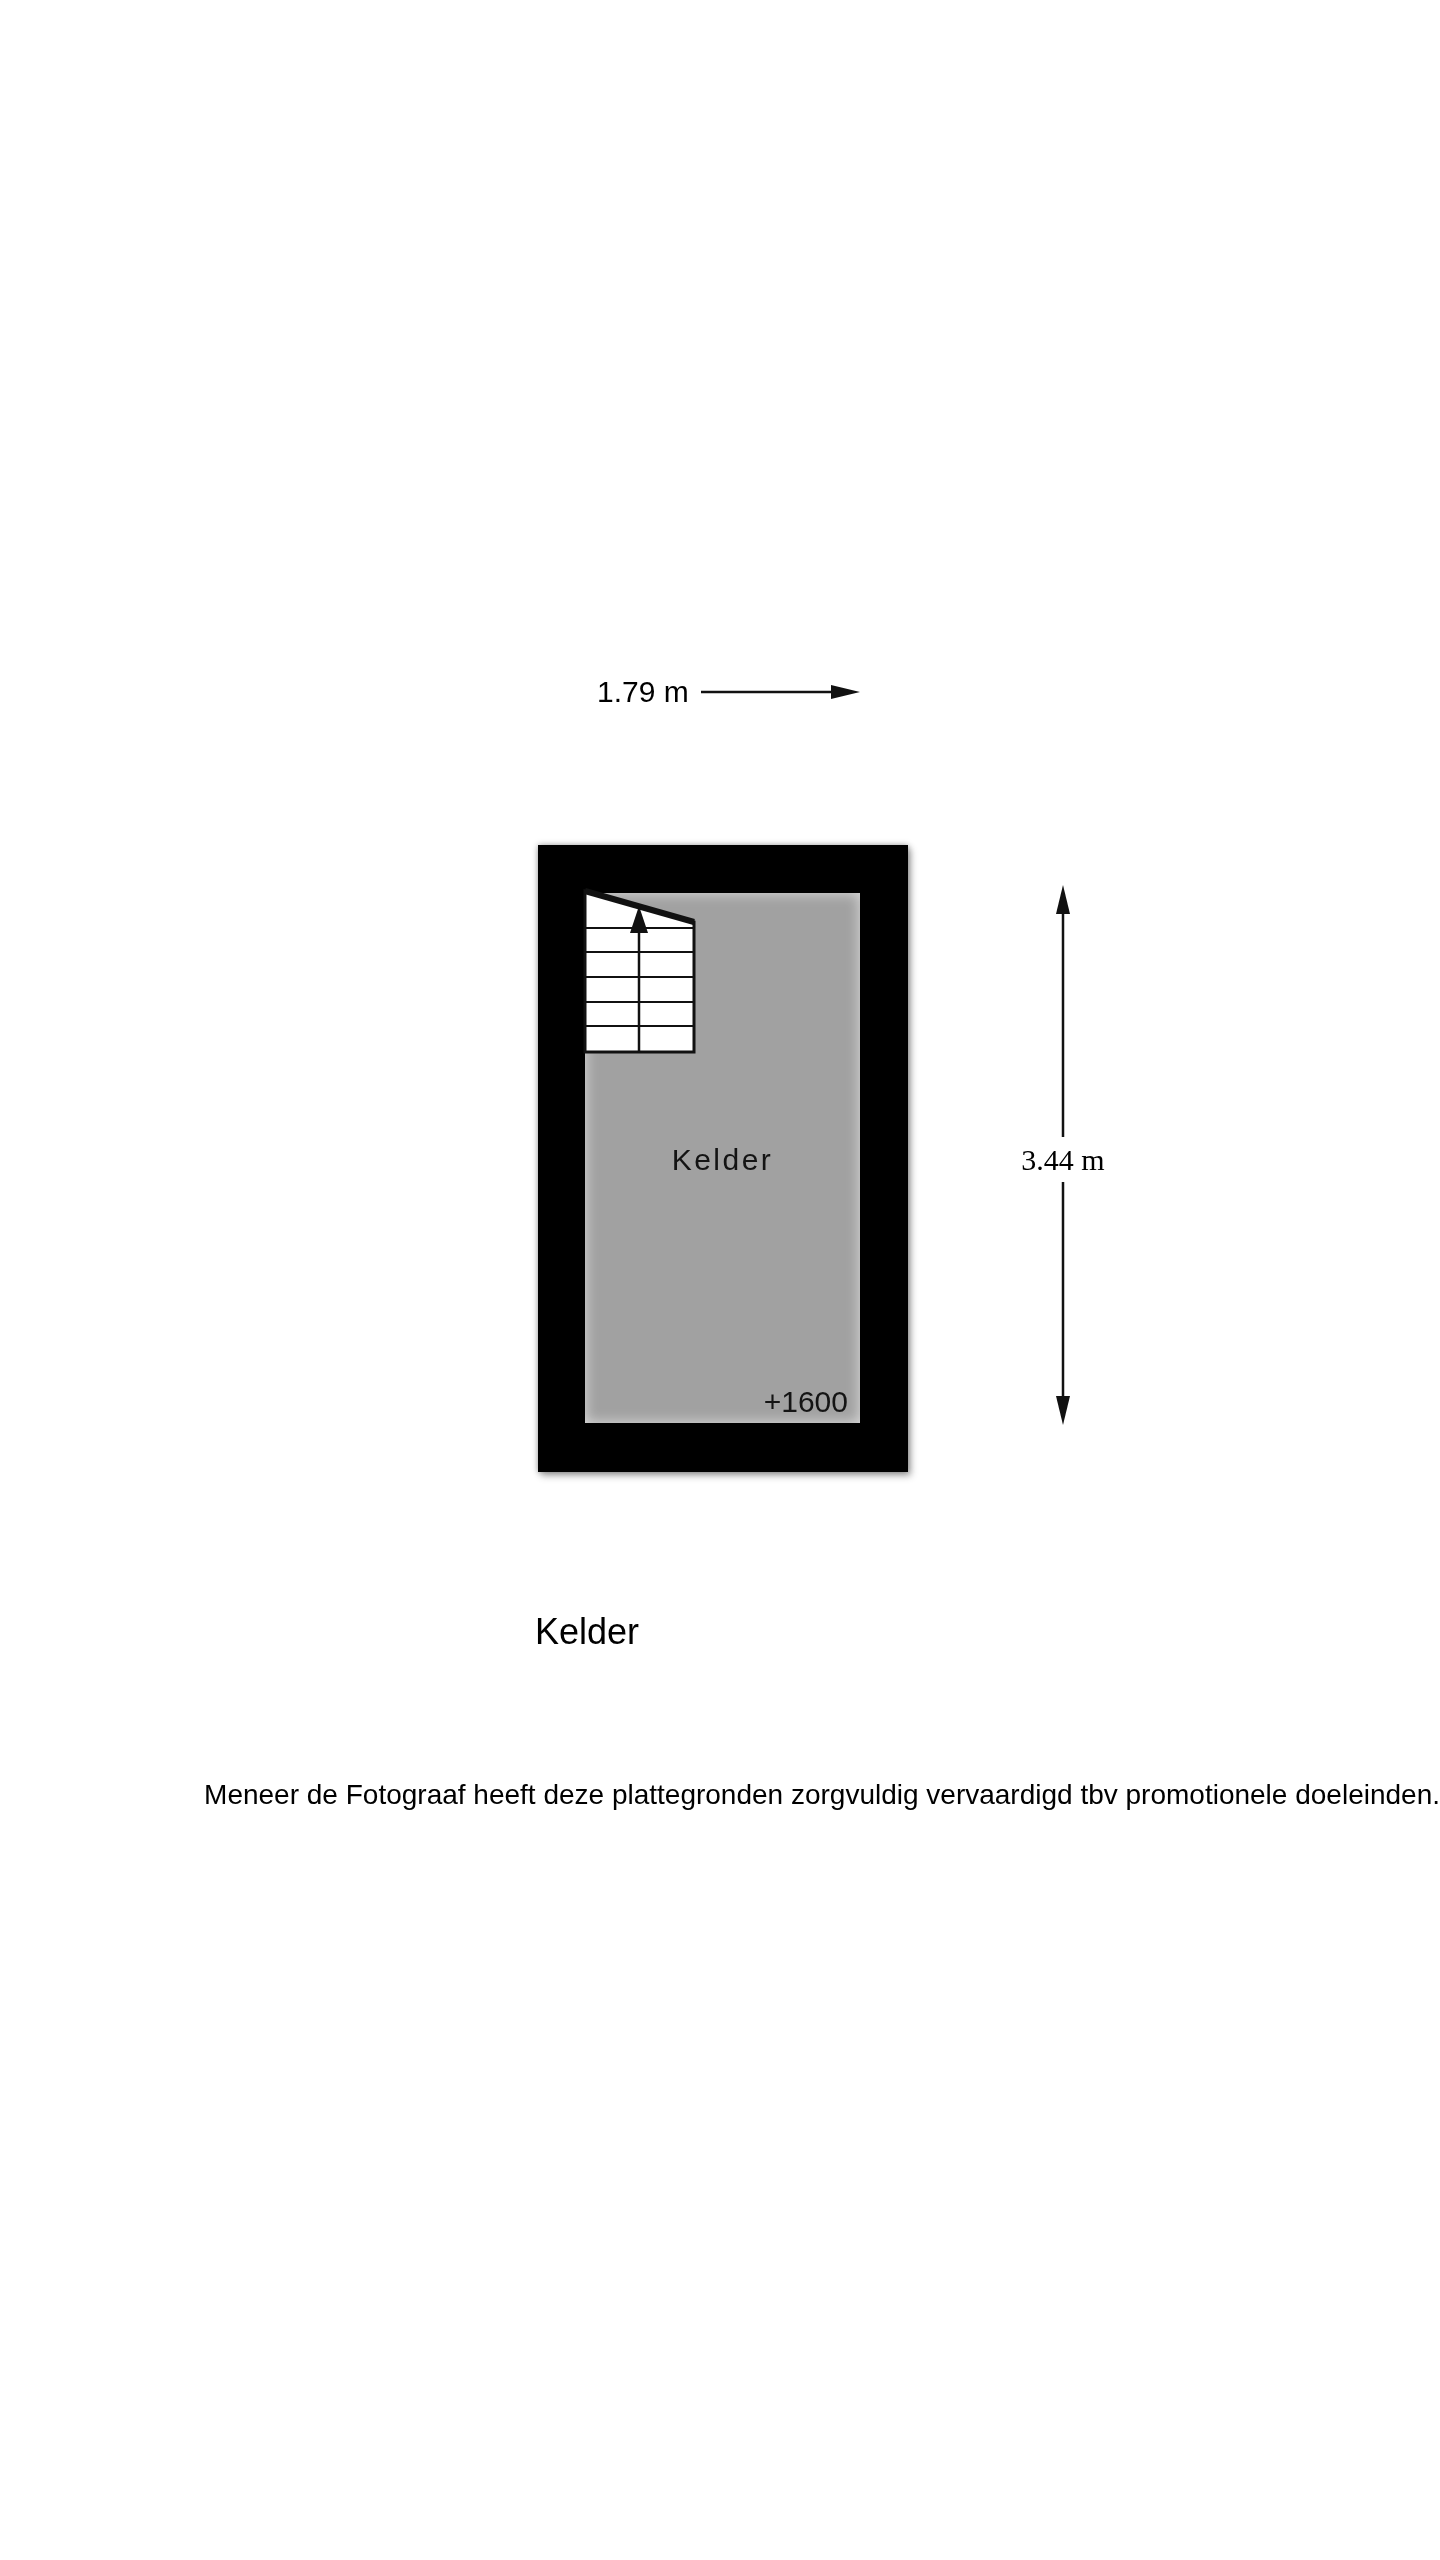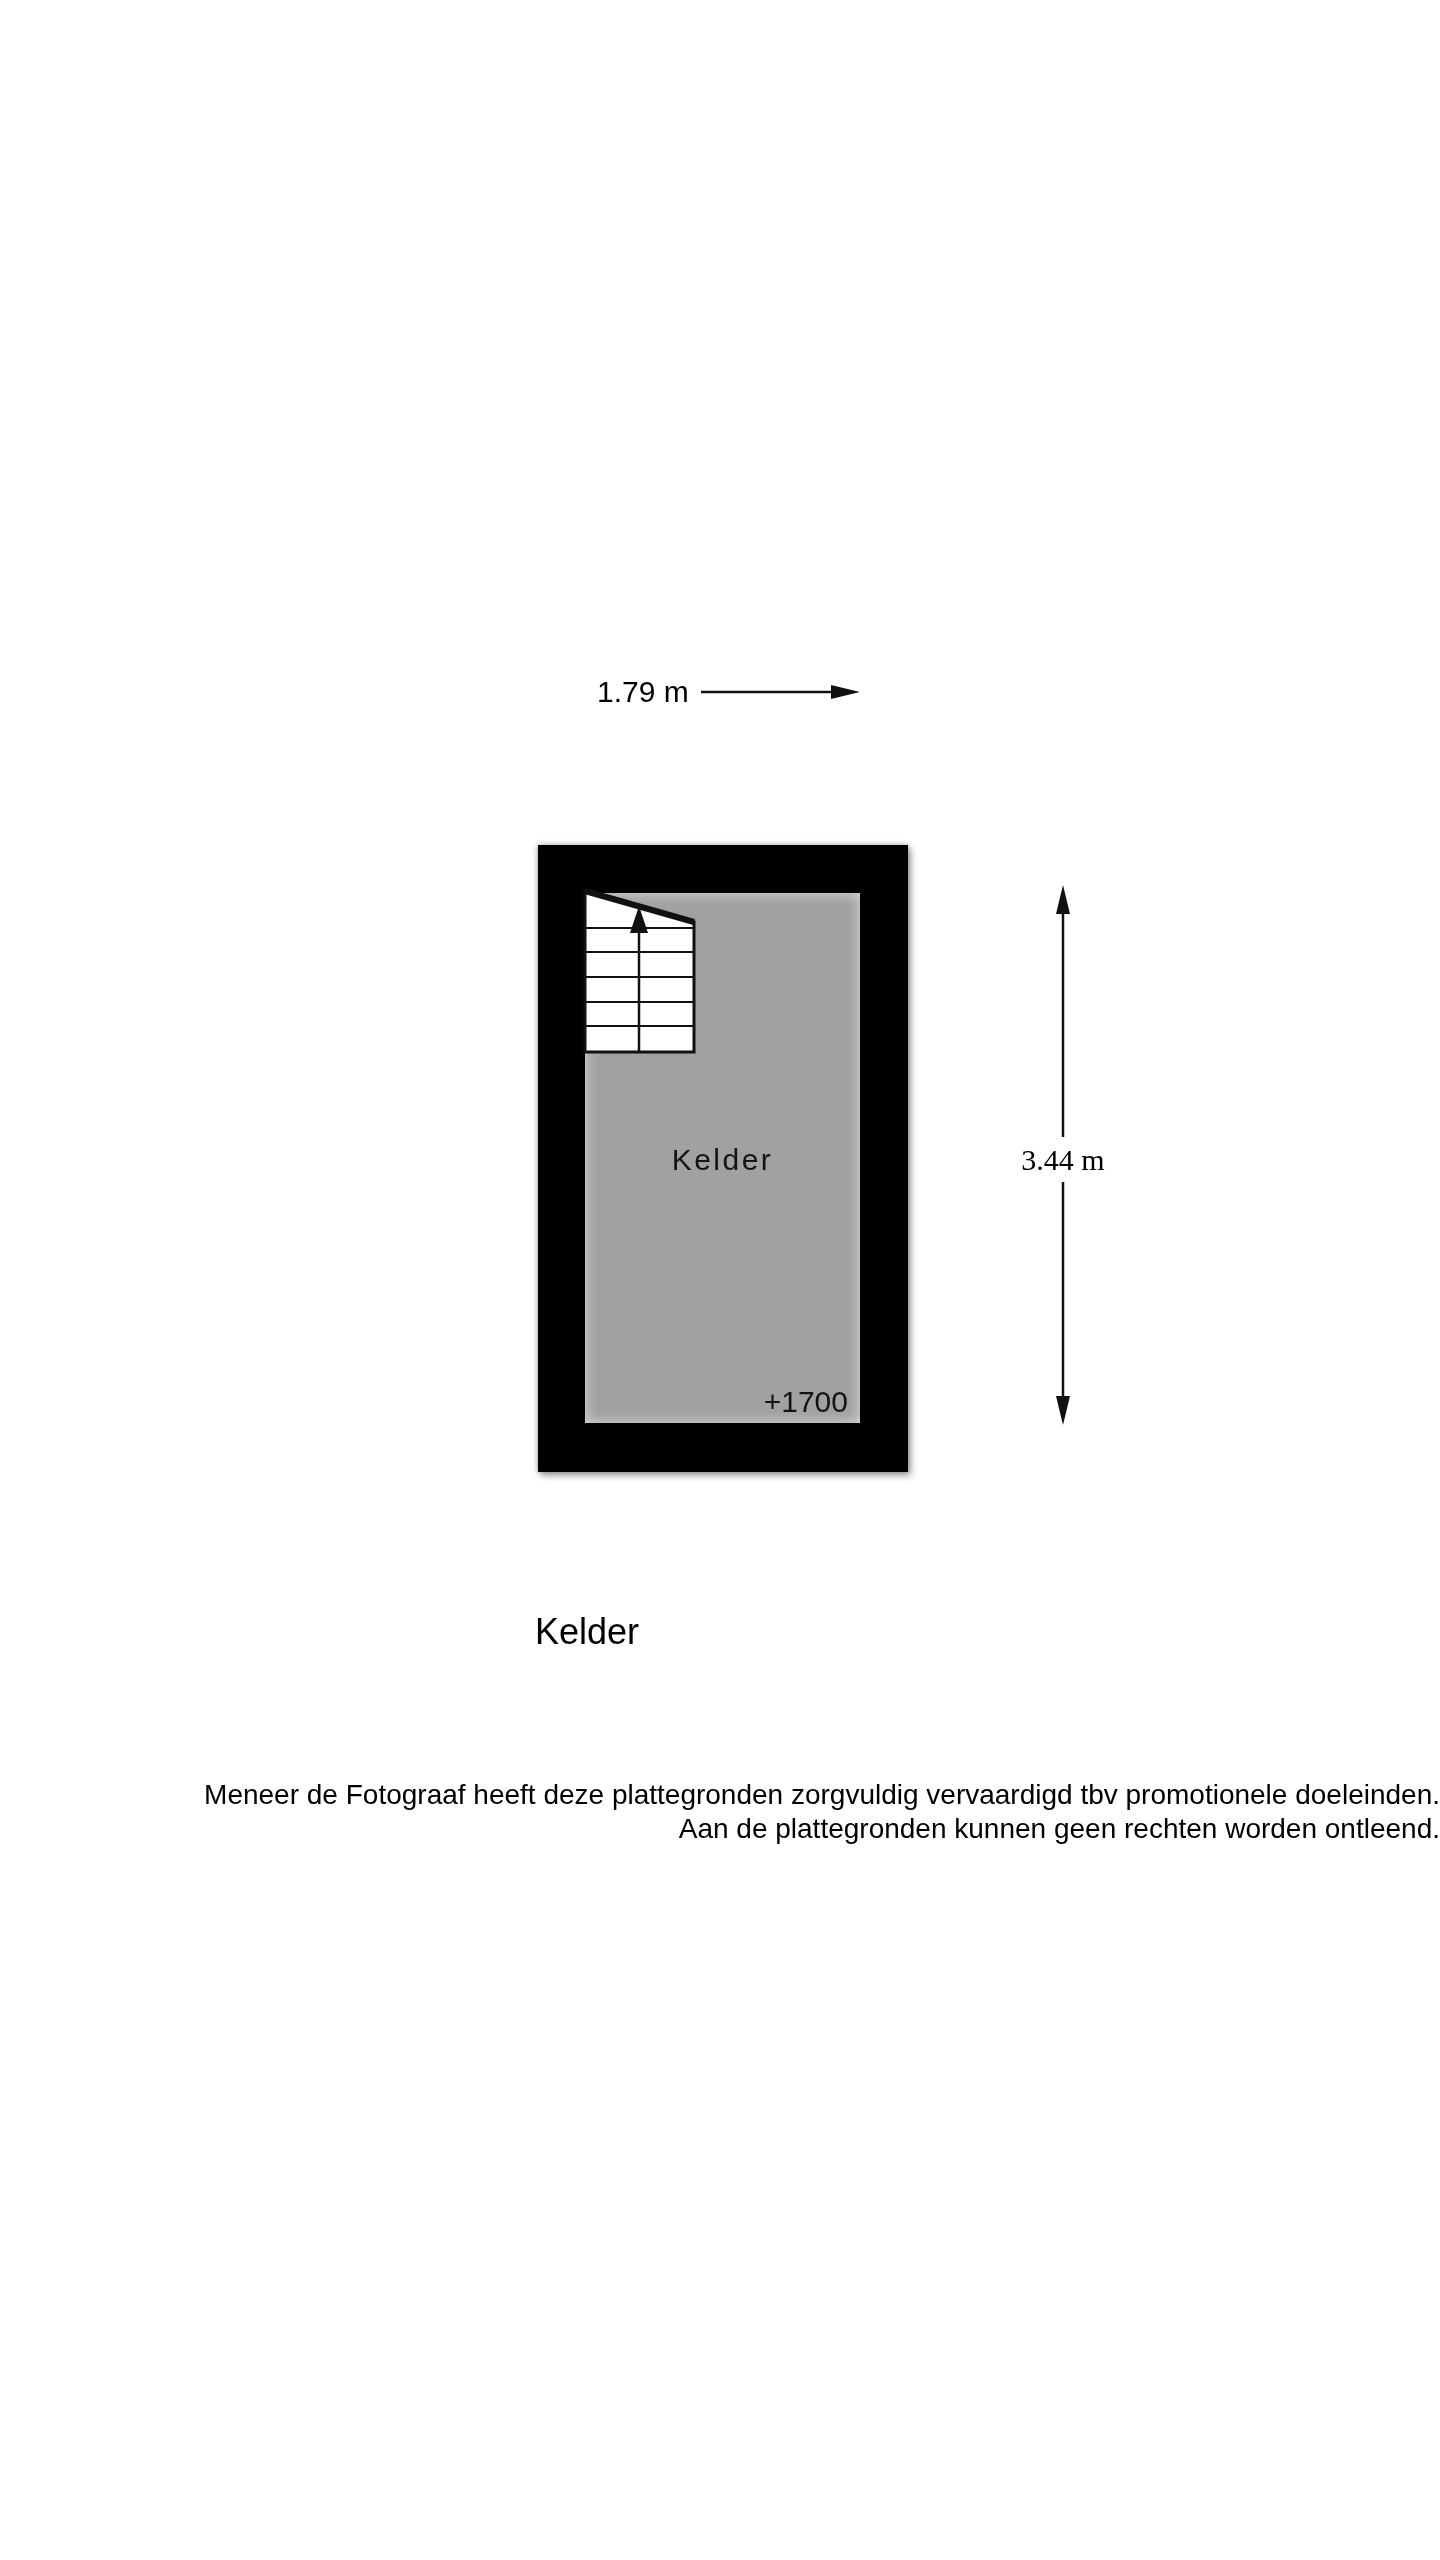--- a/index.html
+++ b/index.html
@@ -118,22 +118,21 @@
   </svg>
 
   <div class="lbl dim-width-label">
     <span>1.79 m</span>
   </div>
   <div class="lbl dim-height-label">
     <span>3.44 m</span>
   </div>
 
   <div class="lbl room-label">Kelder</div>
-  <div class="lbl level-label">+1700</div>
+  <div class="lbl level-label">+1600</div>
 
   <div class="caption-title">Kelder</div>
 
   <div class="footer">
     <div>Meneer de Fotograaf heeft deze plattegronden zorgvuldig vervaardigd tbv promotionele doeleinden.</div>
-    <div>Aan de plattegronden kunnen geen rechten worden ontleend.</div>
   </div>
 
 </div>
 
 </body></html>

